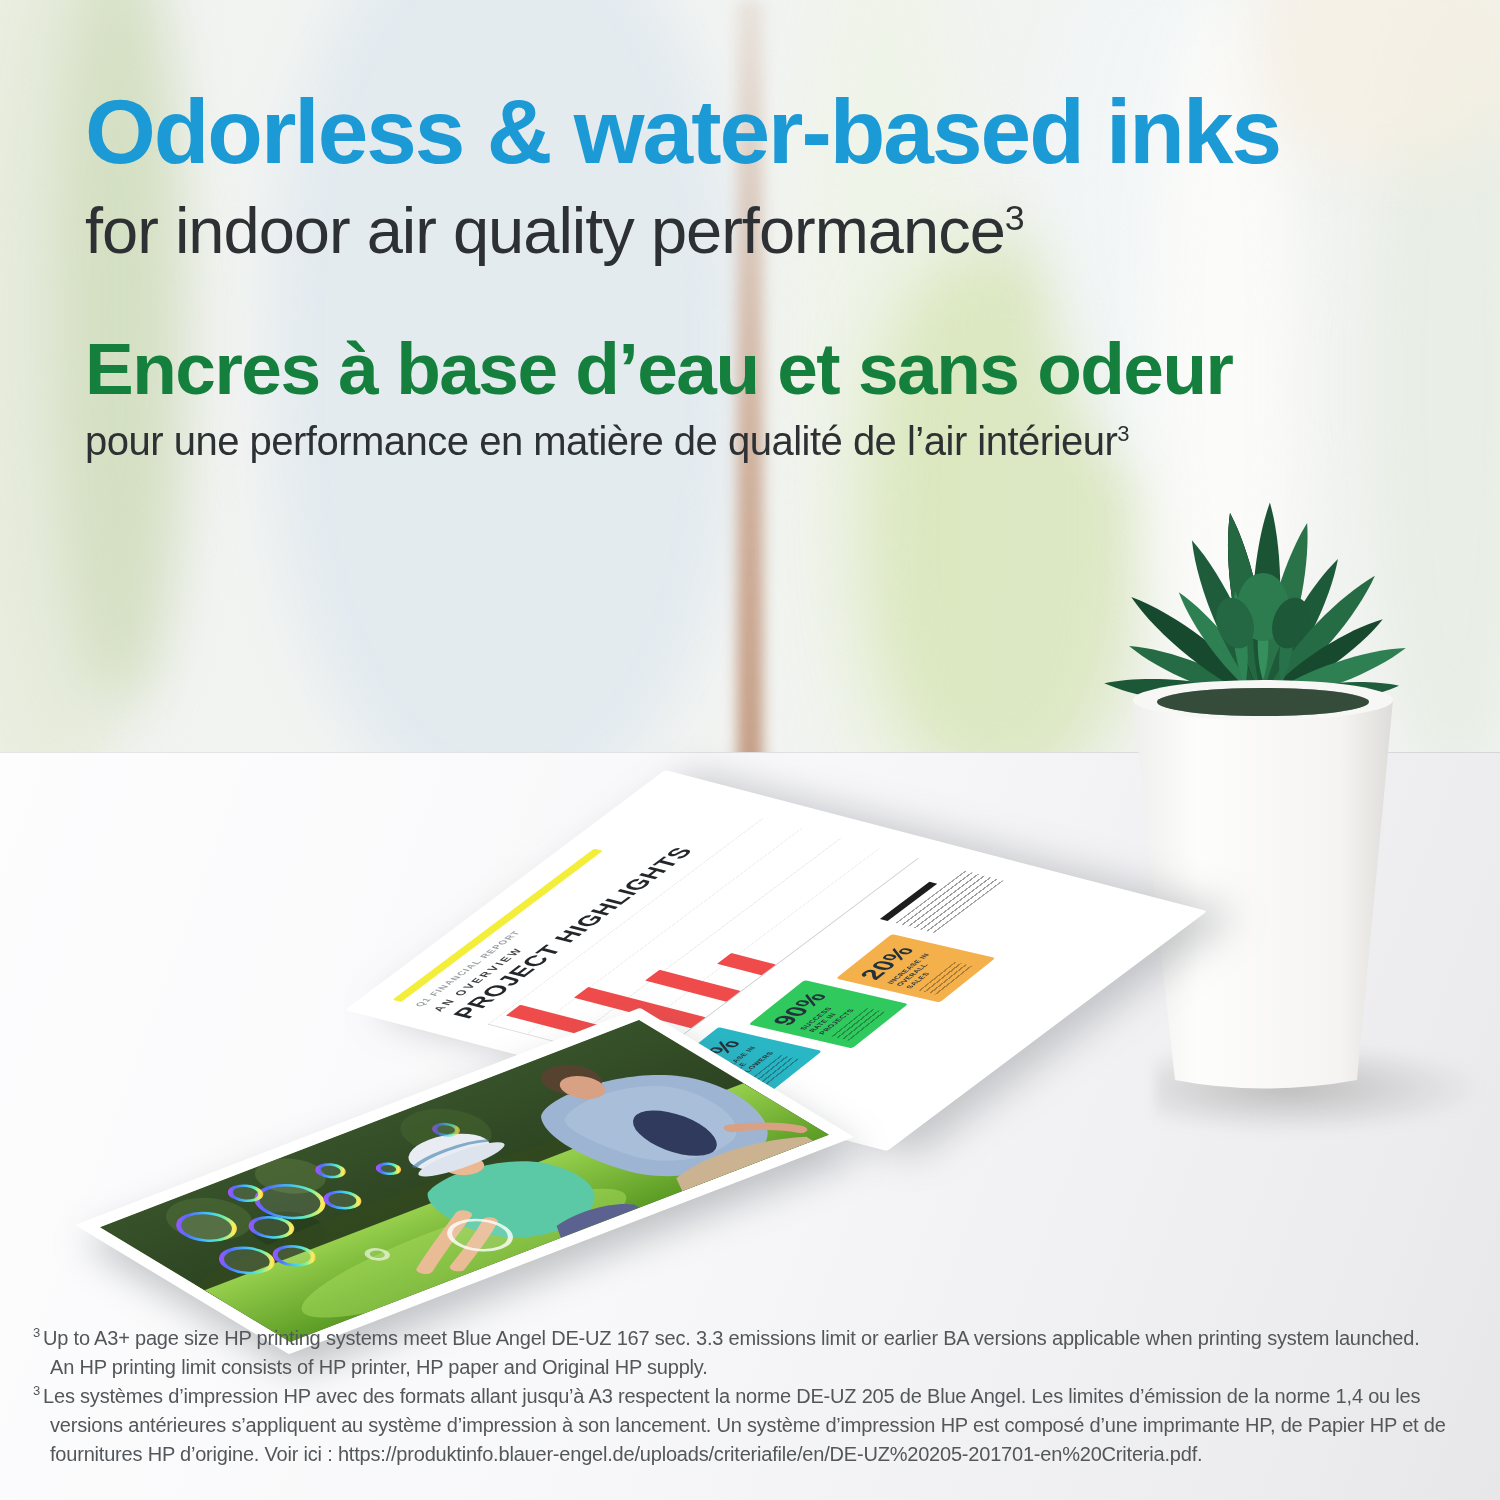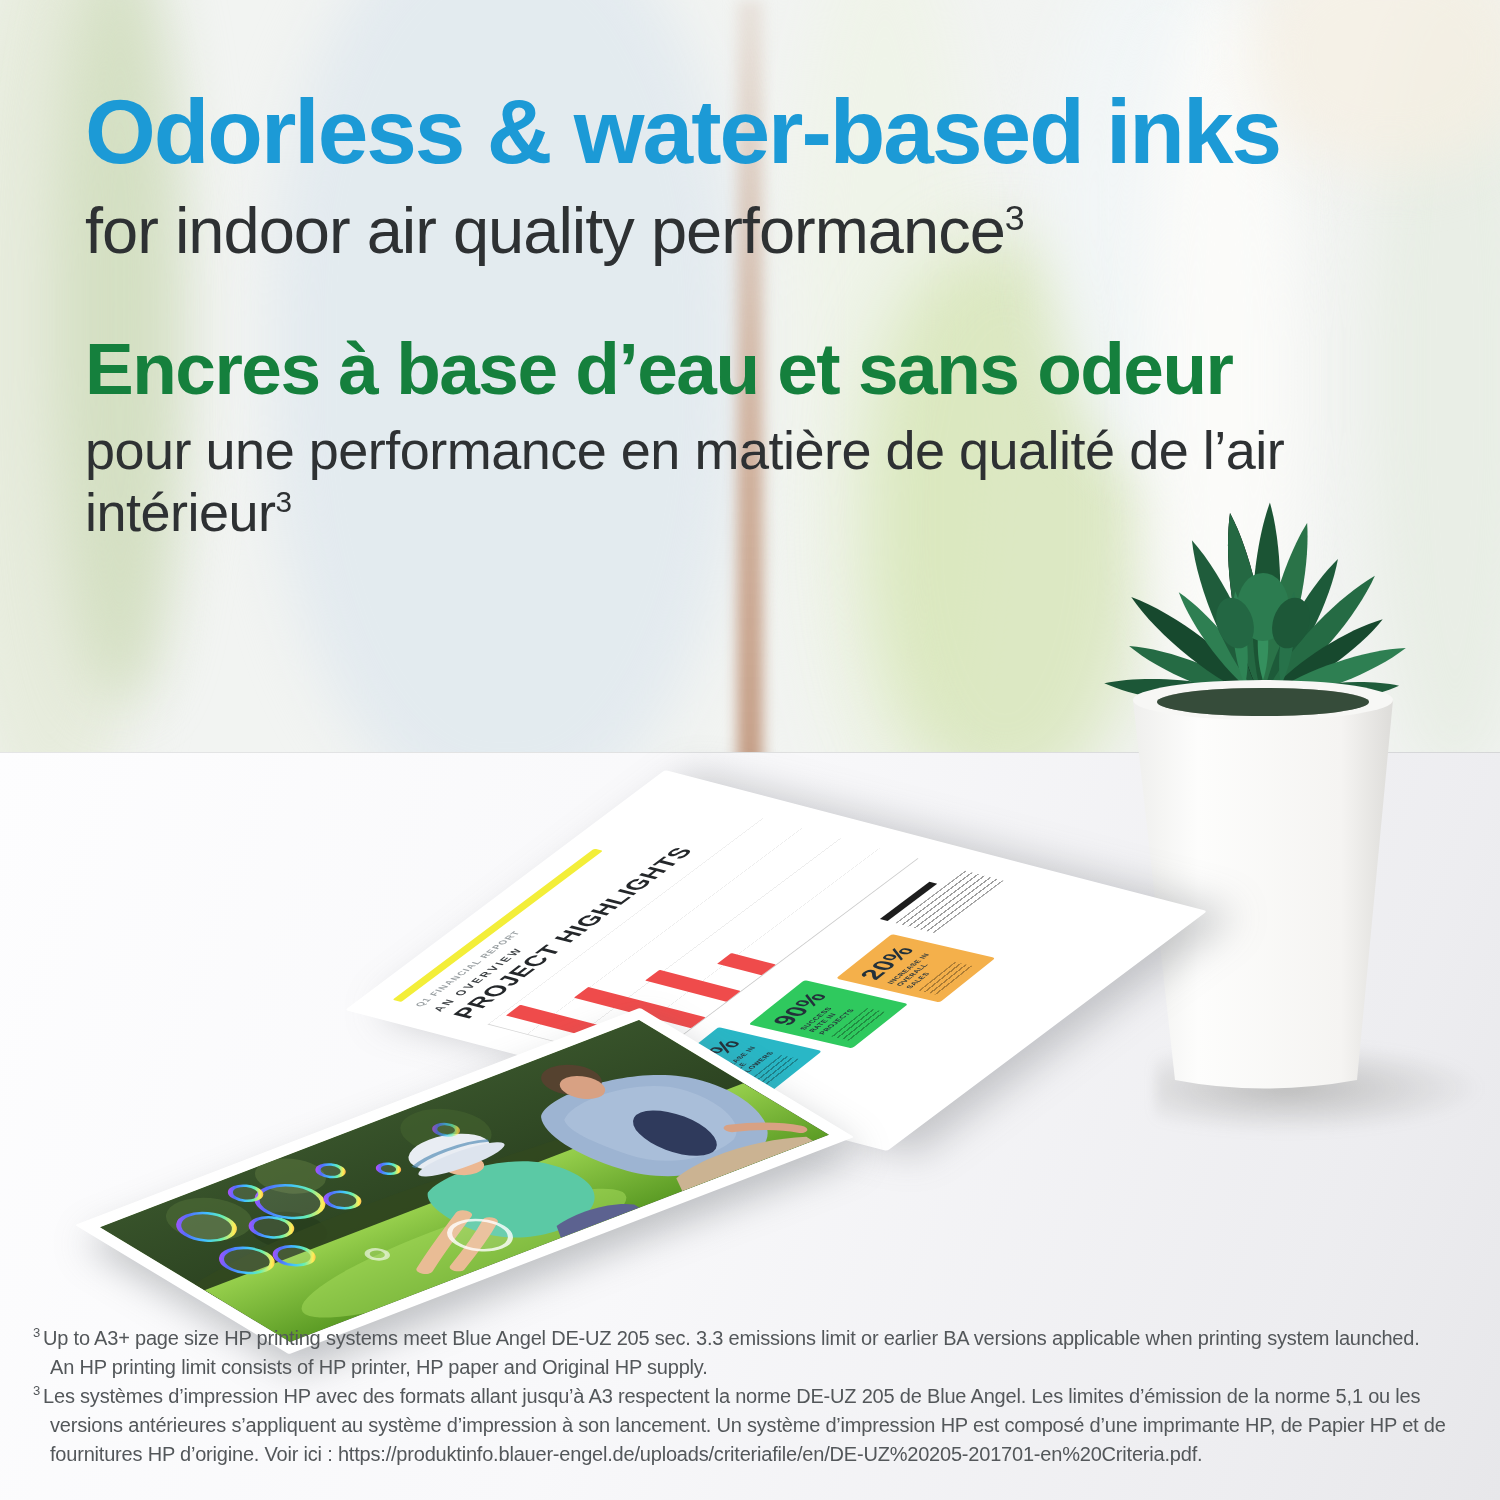--- a/index.html
+++ b/index.html
@@ -28,21 +28,21 @@
          border-top:1px solid rgba(160,165,160,.25);}
   .pot-shadow{position:absolute;left:1155px;top:1042px;width:330px;height:92px;
               background:radial-gradient(ellipse at 40% 50%,rgba(110,110,105,.38),rgba(110,110,105,0) 70%);
               filter:blur(6px);}
 
   
   .hero{position:absolute;left:85px;top:86px;width:1360px;}
   .h-en{font-size:91px;font-weight:700;letter-spacing:-2px;line-height:1.0;}
   .s-en{font-size:65px;font-weight:400;letter-spacing:-1px;margin-top:16px;}
   .h-fr{font-size:73px;font-weight:700;letter-spacing:-1.5px;margin-top:64px;line-height:1.0;}
-  .s-fr{font-size:54px;font-weight:400;letter-spacing:-0.5px;margin-top:14px;}
+  .s-fr{font-size:40px;font-weight:400;letter-spacing:-0.5px;margin-top:14px;}
   .hero sup{font-size:55%;vertical-align:super;line-height:0;}
 
   
   .sheet-ig{position:absolute;left:345px;top:1010px;width:400px;height:560px;
             background:#ffffff;border-radius:3px;
             transform-origin:0 0;transform:matrix(0.80,-0.60,0.968,0.252,0,0);
             box-shadow:6px 26px 38px rgba(105,110,115,.35);
             padding:26px 28px;box-sizing:border-box;}
   .ig-stripe{width:252px;height:9px;background:#f3ee39;border-radius:2px;}
   .ig-kicker{margin-top:12px;font-size:9px;letter-spacing:1.2px;color:#9aa0a3;font-weight:700;}
@@ -263,23 +263,23 @@
             <circle cx="332" cy="42" r="9" opacity=".7"></circle>
           <circle cx="240" cy="182" r="24" stroke="rgba(255,255,255,.8)"></circle>
           <circle cx="152" cy="158" r="8" stroke="rgba(255,255,255,.6)"></circle>
         </g>
       </svg>
     </div>
   </div>
 
   <div class="footnotes">
     <div>
-      <div class="fn-line fn-first"><sup>3</sup><span>Up to A3+ page size HP printing systems meet Blue Angel DE-UZ 205 sec. 3.3 emissions limit or earlier BA versions applicable when printing system launched.</span></div>
+      <div class="fn-line fn-first"><sup>3</sup><span>Up to A3+ page size HP printing systems meet Blue Angel DE-UZ 167 sec. 3.3 emissions limit or earlier BA versions applicable when printing system launched.</span></div>
       <div class="fn-line fn-cont"><span>An HP printing limit consists of HP printer, HP paper and Original HP supply.</span></div>
     </div>
     <div>
-      <div class="fn-line fn-first"><sup>3</sup><span>Les systèmes d’impression HP avec des formats allant jusqu’à A3 respectent la norme DE-UZ 205 de Blue Angel. Les limites d’émission de la norme 5,1 ou les</span></div>
+      <div class="fn-line fn-first"><sup>3</sup><span>Les systèmes d’impression HP avec des formats allant jusqu’à A3 respectent la norme DE-UZ 205 de Blue Angel. Les limites d’émission de la norme 1,4 ou les</span></div>
       <div class="fn-line fn-cont"><span>versions antérieures s’appliquent au système d’impression à son lancement. Un système d’impression HP est composé d’une imprimante HP, de Papier HP et de</span></div>
       <div class="fn-line fn-cont"><span>fournitures HP d’origine. Voir ici : https://produktinfo.blauer-engel.de/uploads/criteriafile/en/DE-UZ%20205-201701-en%20Criteria.pdf.</span></div>
     </div>
   </div>
 
 </div>
 
 </body></html>

